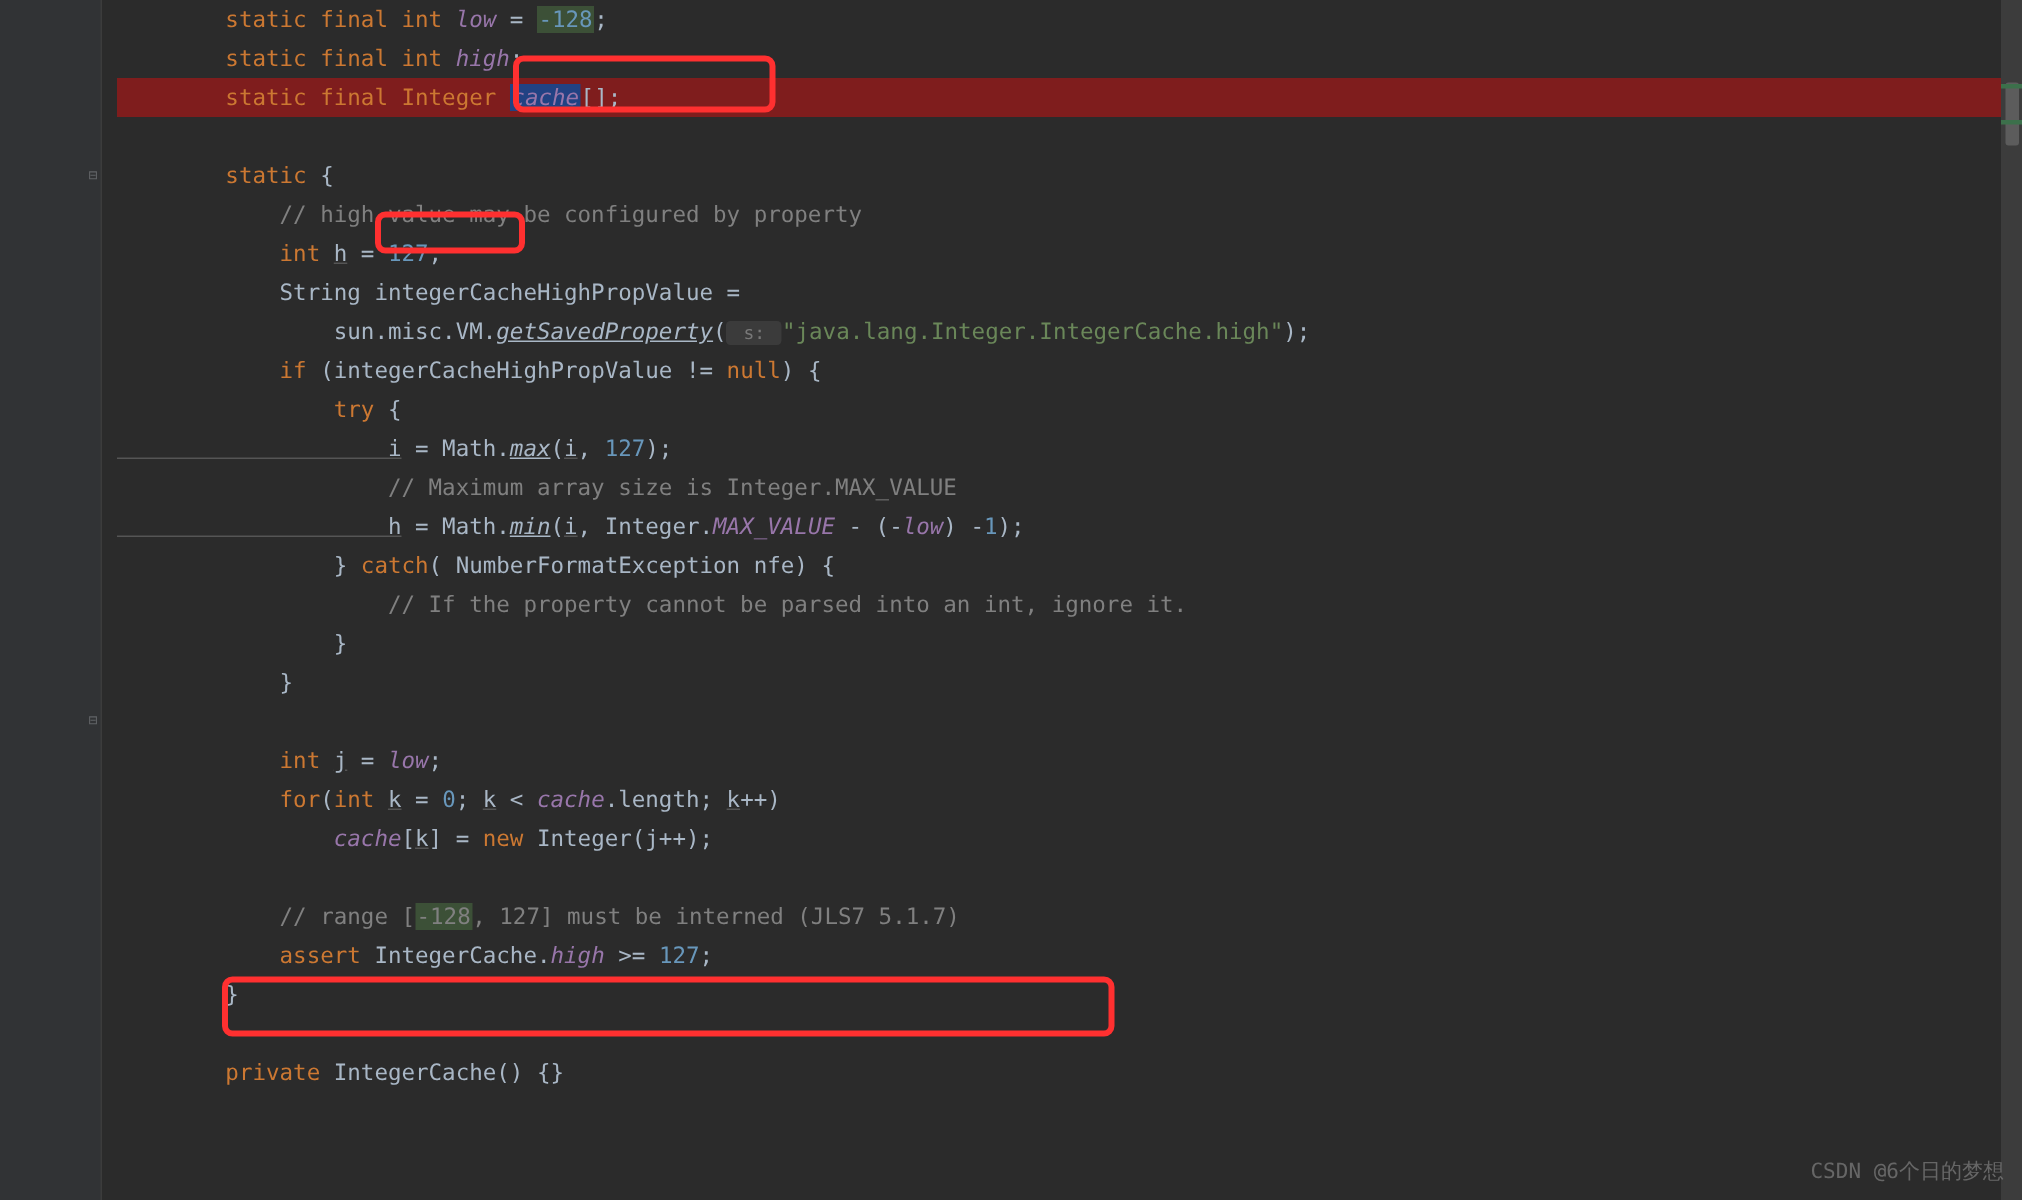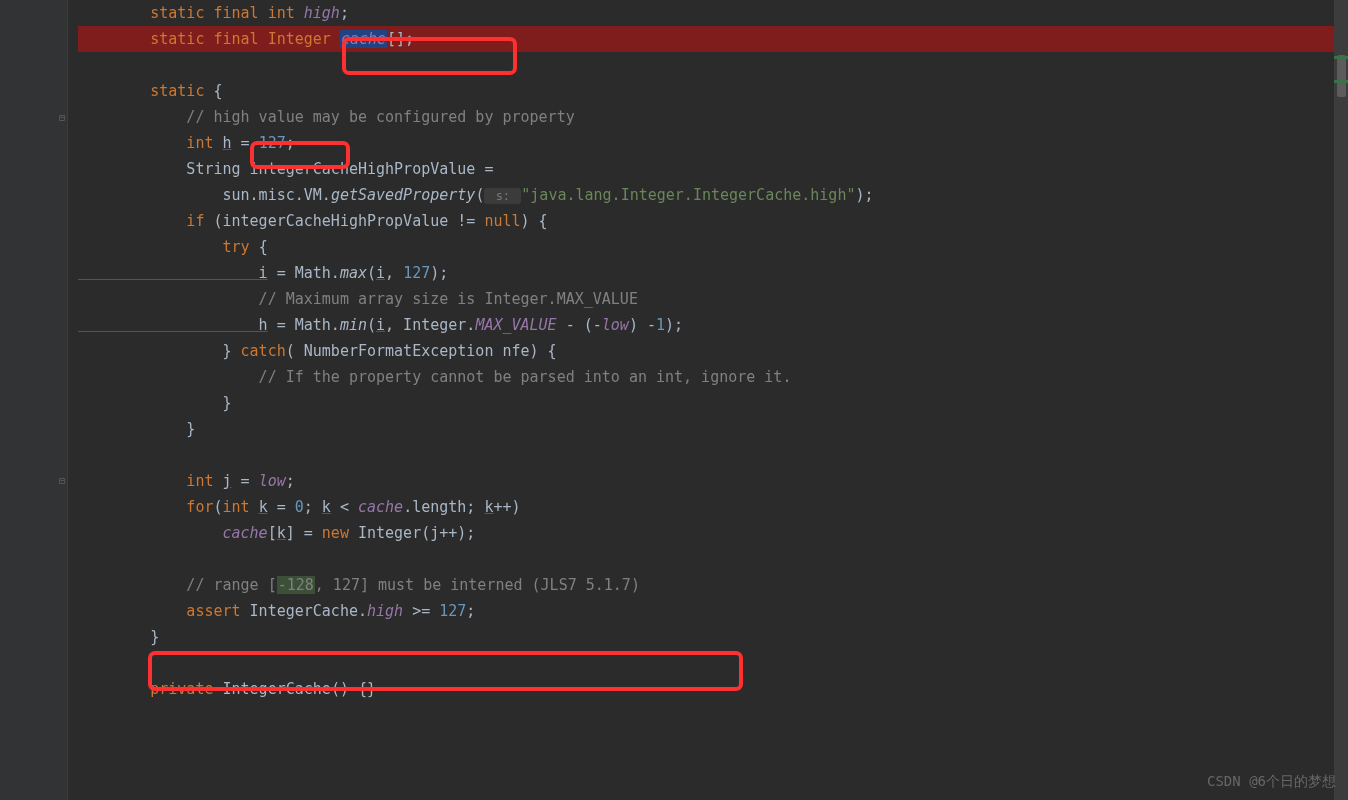--- a/index.html
+++ b/index.html
@@ -42,21 +42,21 @@
   height: 26px;
 }
 .line.current {
   background: #7f1d1d;
 }
 .kw { color: #cc7832; }
 .field { color: #9876aa; font-style: italic; }
 .str { color: #6a8759; }
 .num { color: #6897bb; }
 .comment { color: #808080; }
-.method-static { color: #a9b7c6; font-style: italic; }
+.method-static { color: #a9b7c6; font-style: italic; text-decoration: underline; }
 .const { color: #9876aa; font-style: italic; }
 .param-hint {
   background: #3b3b3b;
   color: #787878;
   font-size: 12px;
   padding: 1px 4px;
   border-radius: 3px;
   font-style: normal;
 }
 .underline { text-decoration: underline; text-decoration-color: #555; }
@@ -102,20 +102,21 @@
 </style>
 </head>
 <body>
 
 <div class="editor">
   <div class="gutter">
     <span class="fold-icon" style="top:105px;">⊟</span>
     <span class="fold-icon" style="top:468px;">⊟</span>
   </div>
   <div class="code-area">
+    <div class="line"><span class="kw">        static final int </span><span class="field">low</span><span> = </span><span class="num hl-green">-128</span><span>;</span></div>
     <div class="line"><span class="kw">        static final int </span><span class="field">high</span><span>;</span></div>
     <div class="line current"><span class="kw">        static final Integer </span><span class="field hl-sel">cache</span><span>[];</span></div>
     <div class="line"></div>
     <div class="line"><span class="kw">        static </span><span>{</span></div>
     <div class="line"><span class="comment">            // high value may be configured by property</span></div>
     <div class="line"><span class="kw">            int </span><span class="underline">h</span><span> = </span><span class="num">127</span><span>;</span></div>
     <div class="line"><span>            String integerCacheHighPropValue =</span></div>
     <div class="line"><span>                sun.misc.VM.</span><span class="method-static">getSavedProperty</span><span>(</span><span class="param-hint"> s: </span><span class="str">"java.lang.Integer.IntegerCache.high"</span><span>);</span></div>
     <div class="line"><span class="kw">            if </span><span>(integerCacheHighPropValue != </span><span class="kw">null</span><span>) {</span></div>
     <div class="line"><span class="kw">                try </span><span>{</span></div>

